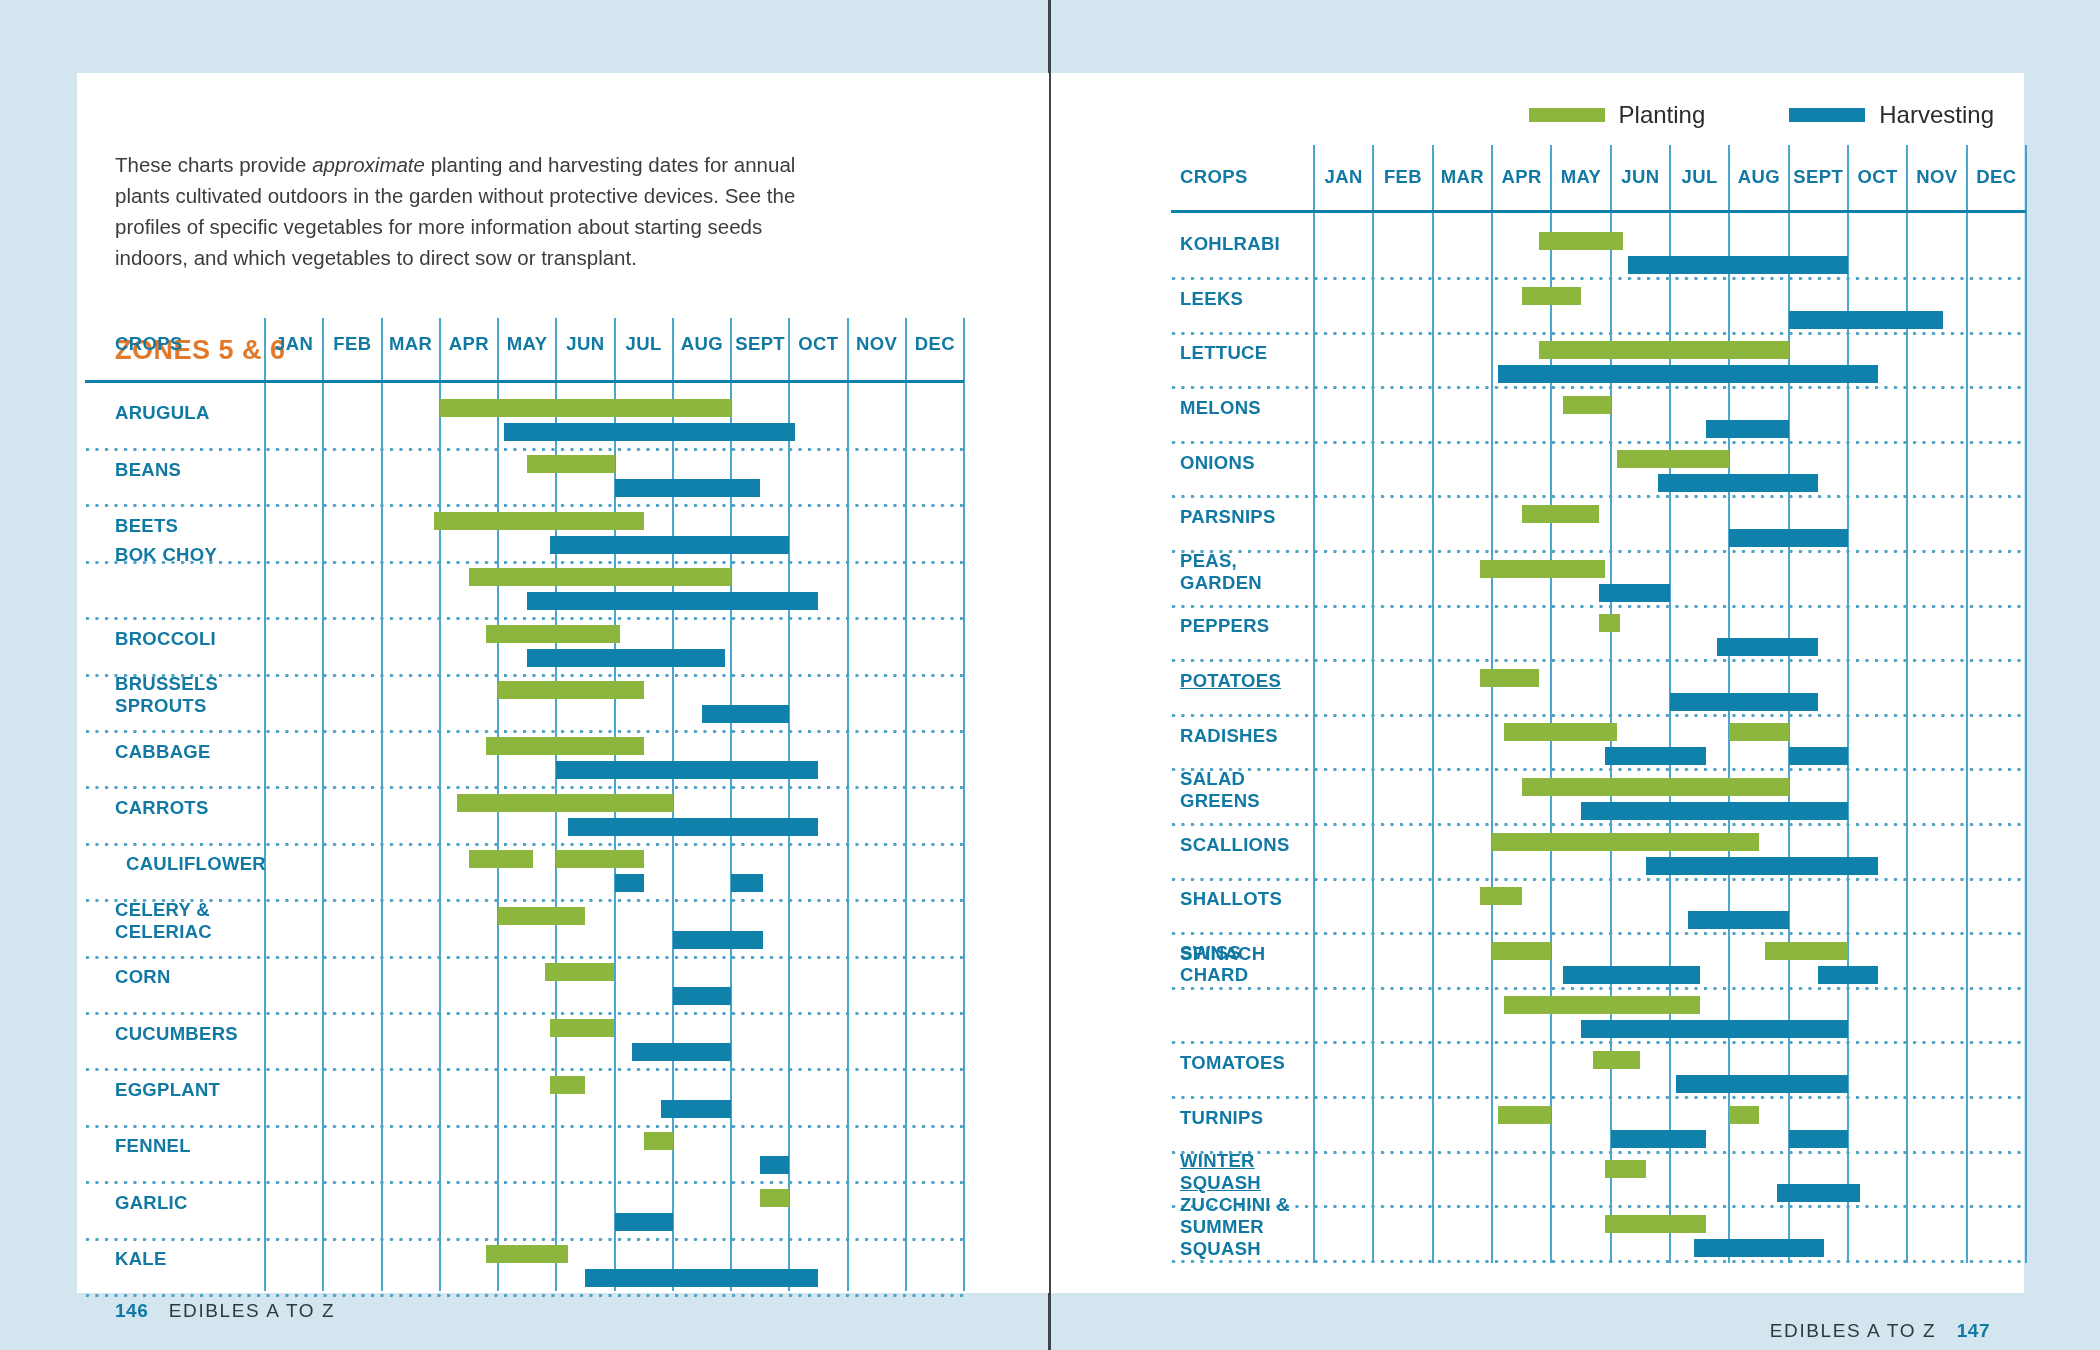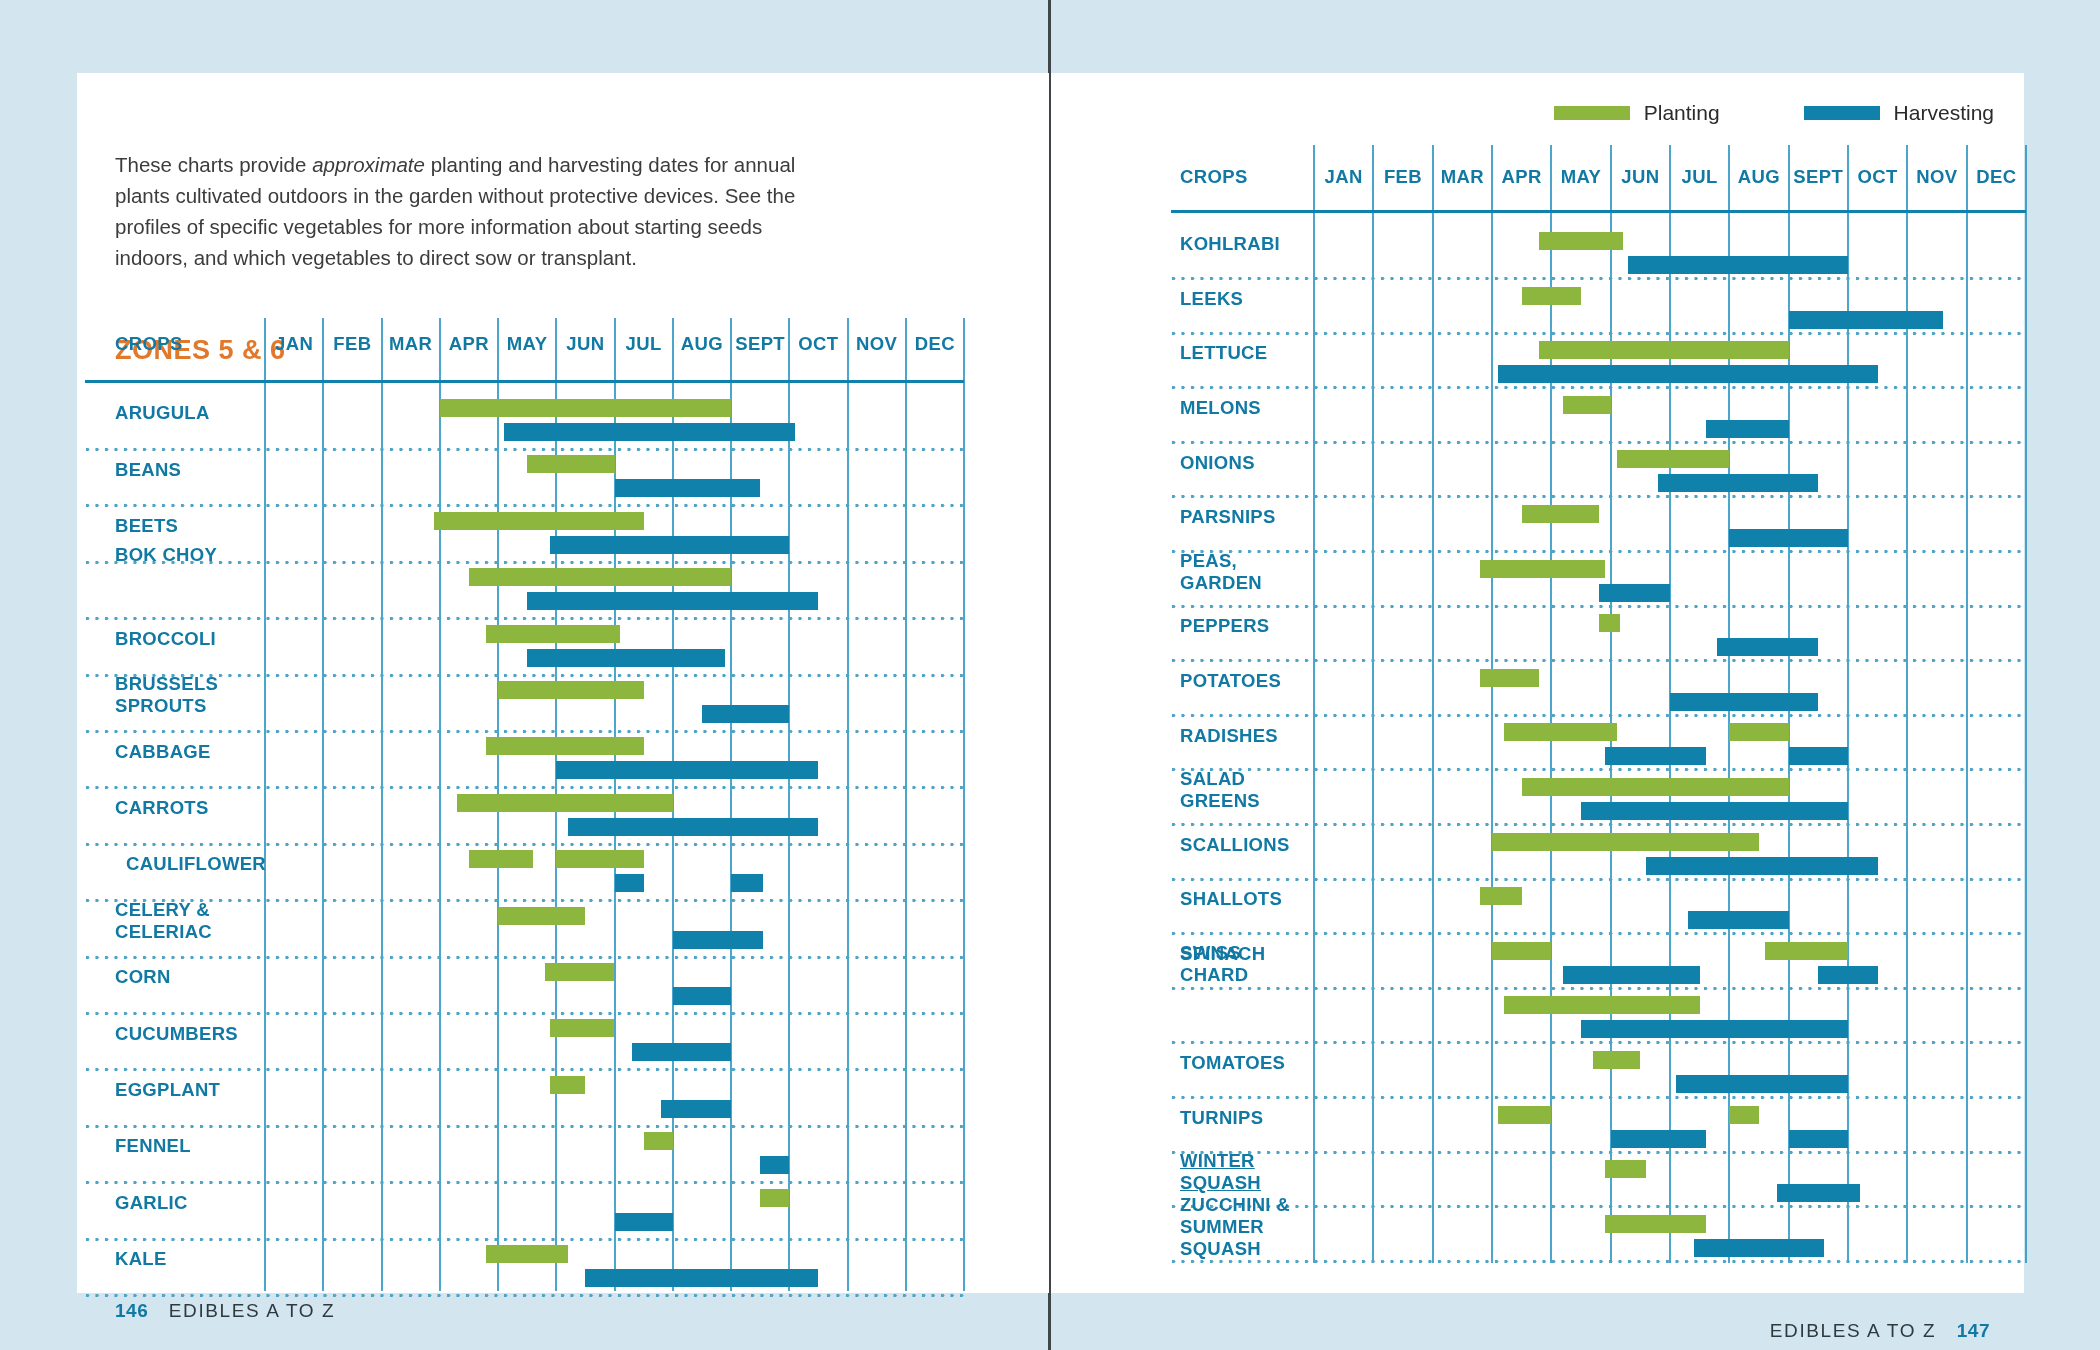--- a/index.html
+++ b/index.html
@@ -27,21 +27,21 @@
   .dotrow{position:absolute;height:5px;
     background-image:radial-gradient(circle at 2.5px 2.5px,var(--dot) 1.7px,rgba(0,0,0,0) 1.9px);
     background-size:9.5px 5px;background-repeat:repeat-x;}
   .bar{position:absolute;height:18px;}
   .bar.planting{background:var(--green);}
   .bar.harvesting{background:var(--blue);}
   .legend{position:absolute;top:28px;right:30px;display:flex;align-items:center;gap:14px;}
   .legend .swatch{width:76px;height:14px;display:inline-block;}
   .legend .swatch.planting{background:var(--green);}
   .legend .swatch.harvesting{background:var(--blue);}
-  .legend .legend-text{font-size:21px;color:#2b2b2b;margin-right:70px;text-align:right;}
+  .legend .legend-text{font-size:24px;color:#2b2b2b;margin-right:70px;text-align:right;}
   .legend .legend-text:last-child{margin-right:0;}
   .footer{position:absolute;top:1300px;font-size:19px;color:#2f3a40;letter-spacing:1.6px;}
   .footer .pagenum{color:var(--teal);font-weight:bold;letter-spacing:.5px;}
   em{font-style:italic;}
 </style>
 </head>
 <body>
 
 <div class="gutter"></div>
 
@@ -211,21 +211,21 @@
       <div class="bar harvesting" style="left: 678.31px; top: 456px; width: 118.66px;"></div>
       <div class="dotrow" style="left: 120px; top: 476px; width: 854.96px;"></div>
       <div class="abs crop-label" style="left: 129px; top: 471.6px; height: 54.6px; width: 134px;">PEAS, GARDEN</div>
       <div class="bar planting" style="left: 429.124px; top: 486.6px; width: 124.593px;"></div>
       <div class="bar harvesting" style="left: 547.784px; top: 510.6px; width: 71.196px;"></div>
       <div class="dotrow" style="left: 120px; top: 530.6px; width: 854.96px;"></div>
       <div class="abs crop-label" style="left: 129px; top: 526.2px; height: 54.6px; width: 134px;">PEPPERS</div>
       <div class="bar planting" style="left: 547.784px; top: 541.2px; width: 20.7655px;"></div>
       <div class="bar harvesting" style="left: 666.444px; top: 565.2px; width: 100.861px;"></div>
       <div class="dotrow" style="left: 120px; top: 585.2px; width: 854.96px;"></div>
-      <div class="abs crop-label" style="left: 129px; top: 580.8px; height: 54.6px; width: 134px;">POTATOES</div>
+      <div class="abs crop-label" style="left: 129px; top: 580.8px; height: 54.6px; width: 134px; text-decoration: underline;">POTATOES</div>
       <div class="bar planting" style="left: 429.124px; top: 595.8px; width: 59.33px;"></div>
       <div class="bar harvesting" style="left: 618.98px; top: 619.8px; width: 148.325px;"></div>
       <div class="dotrow" style="left: 120px; top: 639.8px; width: 854.96px;"></div>
       <div class="abs crop-label" style="left: 129px; top: 635.4px; height: 54.6px; width: 134px;">RADISHES</div>
       <div class="bar planting" style="left: 452.856px; top: 650.4px; width: 112.727px;"></div>
       <div class="bar planting" style="left: 678.31px; top: 650.4px; width: 59.33px;"></div>
       <div class="bar harvesting" style="left: 553.717px; top: 674.4px; width: 100.861px;"></div>
       <div class="bar harvesting" style="left: 737.64px; top: 674.4px; width: 59.33px;"></div>
       <div class="dotrow" style="left: 120px; top: 694.4px; width: 854.96px;"></div>
       <div class="abs crop-label" style="left: 129px; top: 690px; height: 54.6px; width: 134px;">SALAD GREENS</div>

